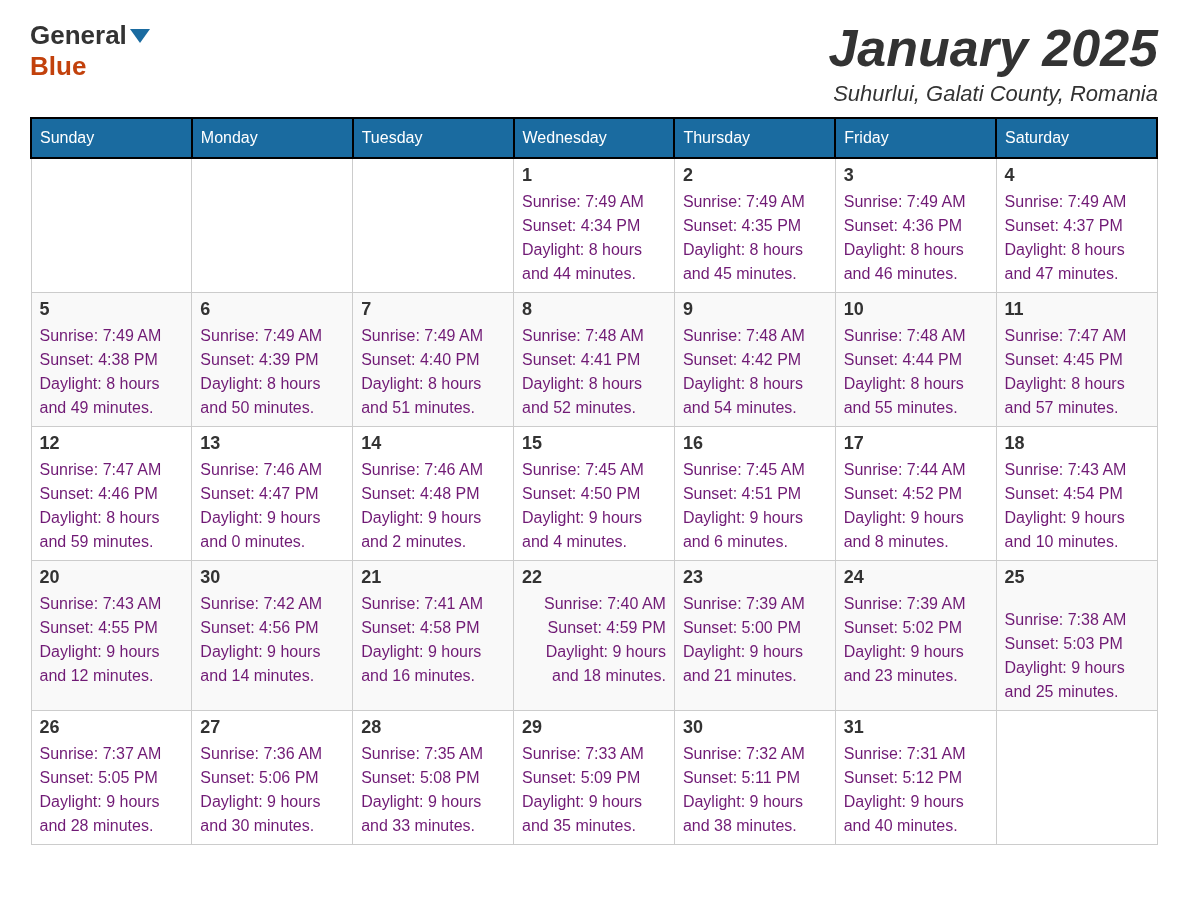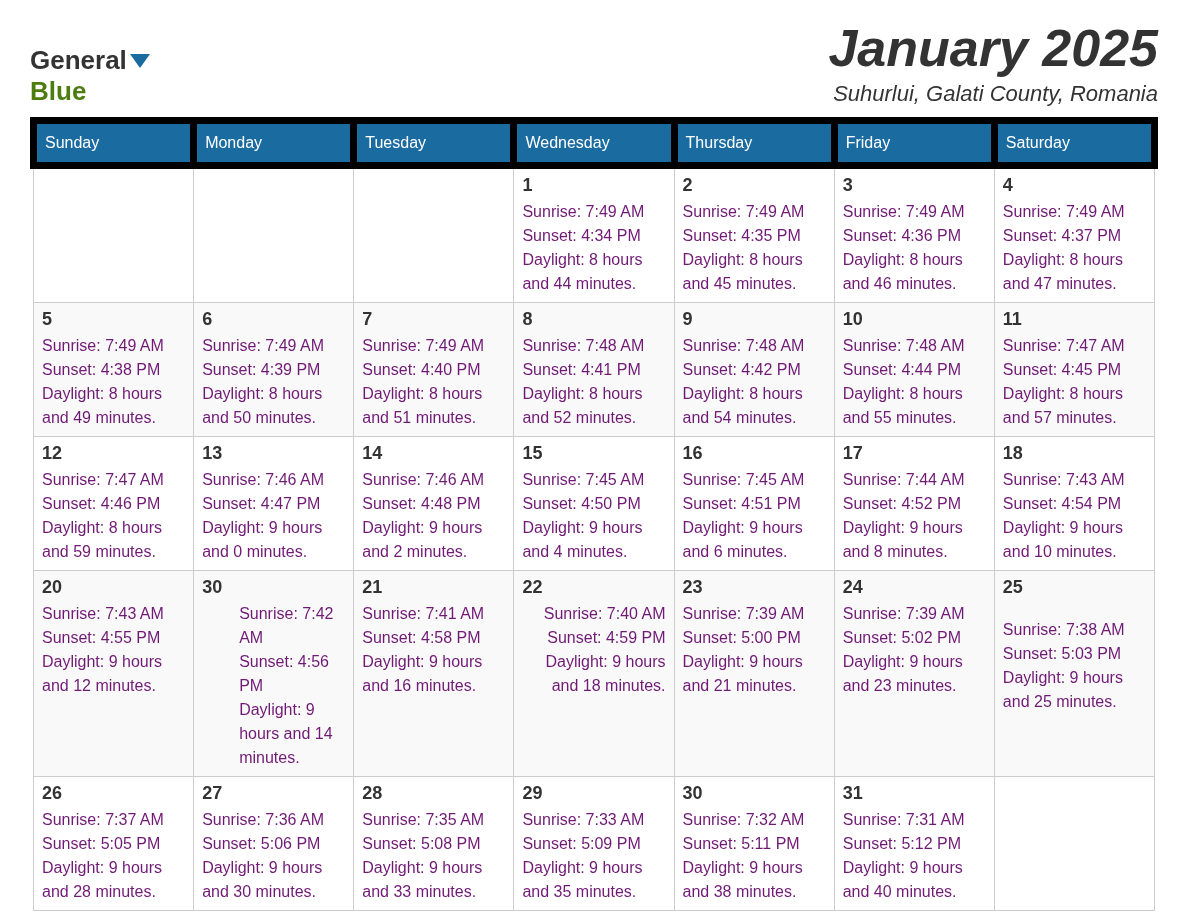--- a/index.html
+++ b/index.html
@@ -7,30 +7,30 @@
       font-family: Arial, sans-serif;
       background: #fff;
       color: #333;
       width: 1188px;
       min-height: 918px;
       padding: 20px 30px;
     }
     .header-area {
       display: flex;
       justify-content: space-between;
-      align-items: flex-end;
+      align-items: flex-start;
       margin-bottom: 10px;
     }
     .logo {
       display: flex;
       flex-direction: column;
       align-items: flex-start;
     }
     .logo-blue {
-      color: #4d7c0f;
+      color: #c2410c;
       font-size: 26px;
       font-weight: bold;
     }
     .title-area {
       text-align: right;
       font-style: italic;
     }
     .month-title {
       font-size: 52px;
       font-weight: bold;
@@ -47,21 +47,21 @@
       border-collapse: collapse;
       margin-top: 10px;
     }
     .calendar-table th {
       background-color: #1a6ba0;
       color: #fff;
       padding: 10px 8px;
       text-align: left;
       font-size: 16px;
       font-weight: normal;
-      border: 7px solid #000000;
+      border: 2px solid #000000;
     }
     .calendar-table td {
       border: 1px solid #ccc;
       vertical-align: top;
       padding: 6px 8px;
       width: 14.28%;
       min-height: 110px;
       height: 120px;
     }
     .day-number {
@@ -234,21 +234,21 @@
       </tr>
       <tr>
         <td>
           <div class="day-number">20</div>
           <div class="day-info" style="white-space: pre-line;">Sunrise: 7:43 AM
 Sunset: 4:55 PM
 Daylight: 9 hours and 12 minutes.</div>
         </td>
         <td>
           <div class="day-number">30</div>
-          <div class="day-info" style="white-space: pre-line; margin-left: 37px;">Sunrise: 7:42 AM
+          <div class="day-info" style="white-space: pre-line;">Sunrise: 7:42 AM
 Sunset: 4:56 PM
 Daylight: 9 hours and 14 minutes.</div>
         </td>
         <td>
           <div class="day-number">21</div>
           <div class="day-info" style="white-space: pre-line;">Sunrise: 7:41 AM
 Sunset: 4:58 PM
 Daylight: 9 hours and 16 minutes.</div>
         </td>
         <td>

